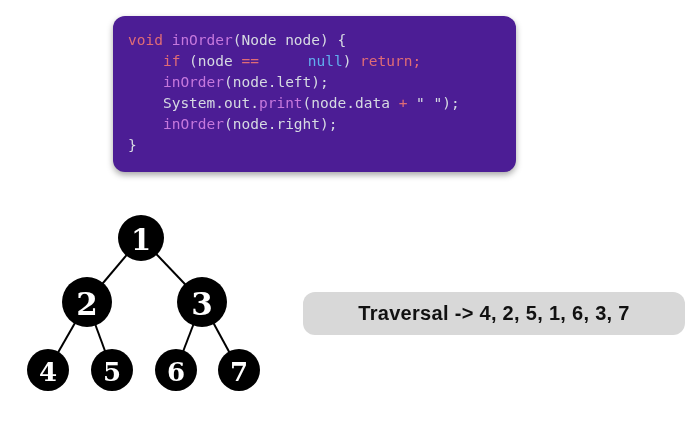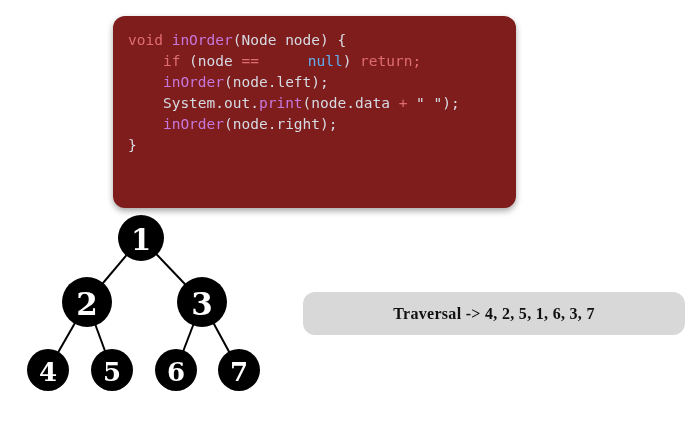--- a/index.html
+++ b/index.html
@@ -9,22 +9,22 @@
     width: 700px; height: 433px;
     background: #ffffff;
     overflow: hidden;
     font-family: "Liberation Sans", sans-serif;
   }
 
   
   .code-card {
     position: absolute;
     left: 113px; top: 16px;
-    width: 403px; height: 192px;
-    background: #7f1d1d;
+    width: 403px; height: 156px;
+    background: #4c1d95;
     border-radius: 12px;
     box-shadow: 0 3px 6px rgba(0,0,0,0.35);
     padding: 14px 10px 0 15px;
   }
   .code-card pre {
     font-family: "DejaVu Sans Mono", monospace;
     font-size: 14.5px;
     line-height: 21px;
     white-space: pre;
     color: #d6dae2;
@@ -52,23 +52,23 @@
     position: absolute;
     left: 303px; top: 292px;
     width: 382px; height: 43px;
     background: #d8d8d8;
     border-radius: 12px;
     display: flex;
     align-items: center;
     justify-content: center;
   }
   .traversal-pill span {
-    font-family: Liberation Serif, serif;
+    font-family: Liberation Sans, sans-serif;
     font-weight: bold;
-    font-size: 16px;
+    font-size: 20px;
     letter-spacing: 0.3px;
     color: #111111;
     white-space: nowrap;
   }
 </style>
 </head>
 <body>
 
 <div class="code-card">
   <pre><div><span class="tok-keyword">void</span><span class="tok-plain"> </span><span class="tok-function">inOrder</span><span class="tok-plain">(Node node) {</span></div><div><span class="tok-plain">    </span><span class="tok-keyword">if</span><span class="tok-plain"> (node </span><span class="tok-keyword">==</span><span class="tok-plain"> </span><span class="tok-constant">null</span><span class="tok-plain">) </span><span class="tok-keyword">return;</span></div><div><span class="tok-plain">    </span><span class="tok-function">inOrder</span><span class="tok-plain">(node.left);</span></div><div><span class="tok-plain">    System.out.</span><span class="tok-function">print</span><span class="tok-plain">(node.data </span><span class="tok-keyword">+</span><span class="tok-plain"> " ");</span></div><div><span class="tok-plain">    </span><span class="tok-function">inOrder</span><span class="tok-plain">(node.right);</span></div><div><span class="tok-plain">}</span></div></pre>

